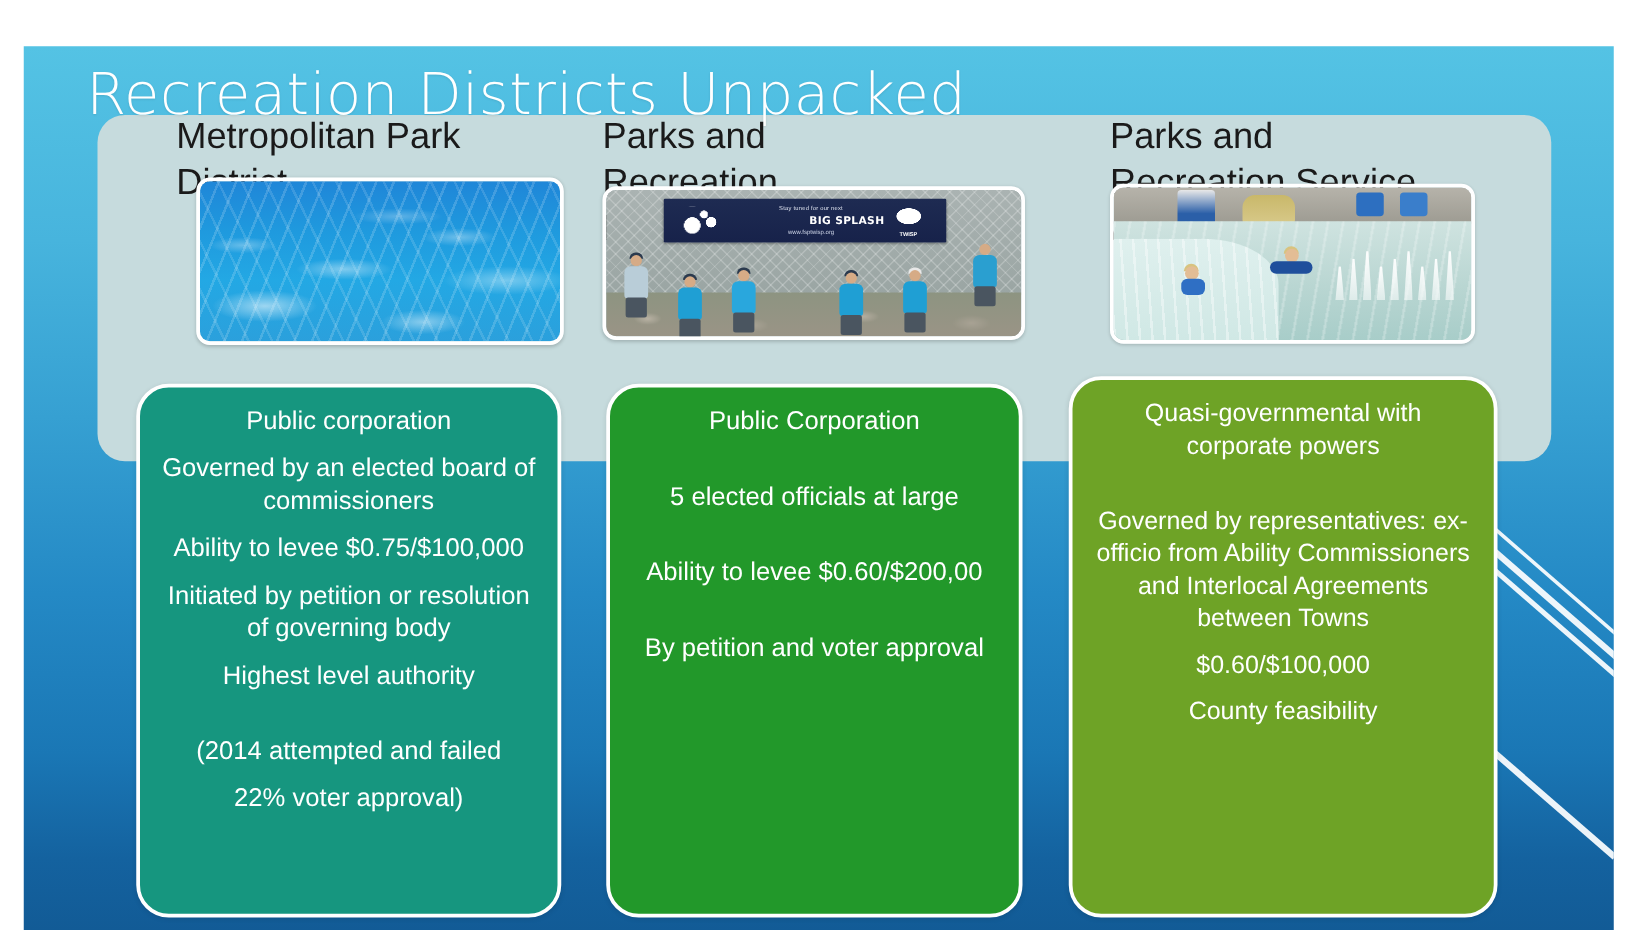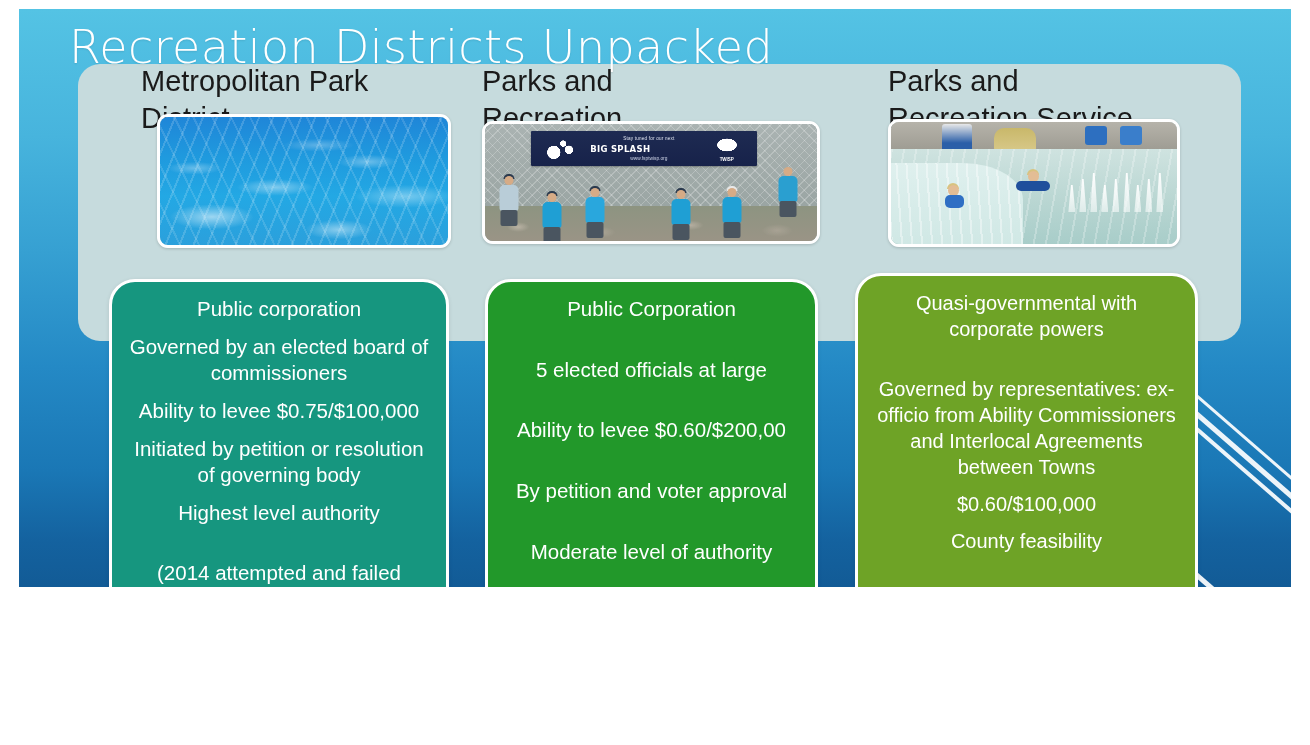--- a/index.html
+++ b/index.html
@@ -13,22 +13,22 @@
   .slide-frame {
     position: absolute;
     left: 0; top: 0;
     width: 1310px; height: 745px;
     background: #ffffff;
   }
 
   
   .slide-bg {
     position: absolute;
-    left: 19px; top: 9px;
-    width: 1272px; height: 578px;
+    left: 19px; top: 37px;
+    width: 1272px; height: 707px;
     background: linear-gradient(180deg,
         #54c3e4 0%,
         #47b4dd 22%,
         #36a0d2 42%,
         #2489c5 62%,
         #1a77b5 80%,
         #14629f 92%,
         #125b96 100%);
     overflow: hidden;
   }
@@ -152,21 +152,21 @@
     border-radius: 1px;
     box-shadow: 0 1px 2px rgba(0,0,0,0.3);
   }
   .gs-banner-line1 {
     position:absolute; left:26%; top:14%; width:52%;
     color: #dfe4f0; font-size: 4.6px; text-align: center;
     font-family: "Liberation Sans", sans-serif; letter-spacing: .2px;
   }
   .gs-banner-line2 {
     position:absolute; left:26%; top:38%; width:52%;
-    color: #ffffff; font-size: 8.5px; font-weight: 700; text-align: left;
+    color: #ffffff; font-size: 8.5px; font-weight: 700; text-align: right;
     font-family: "DejaVu Sans", sans-serif; letter-spacing: .3px;
   }
   .gs-banner-line3 {
     position:absolute; left:26%; top:70%; width:52%;
     color: #ccd3e6; font-size: 4.8px; text-align: center;
     font-family: "Liberation Sans", sans-serif;
   }
   .gs-splash {
     position:absolute; left:5%; top:18%; width:16%; height:62%;
     background:
@@ -430,21 +430,20 @@
       <p class="spaced-lg">Highest level authority</p>
       <p>(2014 attempted and failed</p>
       <p>22% voter approval)</p>
     </div>
 
     <div class="card card-2">
       <p class="spaced-lg">Public Corporation</p>
       <p class="spaced-lg">5 elected officials at large</p>
       <p class="spaced-lg">Ability to levee $0.60/$200,00</p>
       <p class="spaced-lg">By petition and voter approval</p>
-      <p>Moderate level of authority</p>
     </div>
 
     <div class="card card-3">
       <p class="spaced-lg">Quasi-governmental with corporate powers</p>
       <p>Governed by representatives: ex-officio from Ability Commissioners and Interlocal Agreements between Towns</p>
       <p>$0.60/$100,000</p>
       <p>County feasibility</p>
     </div>
 
   </div>

